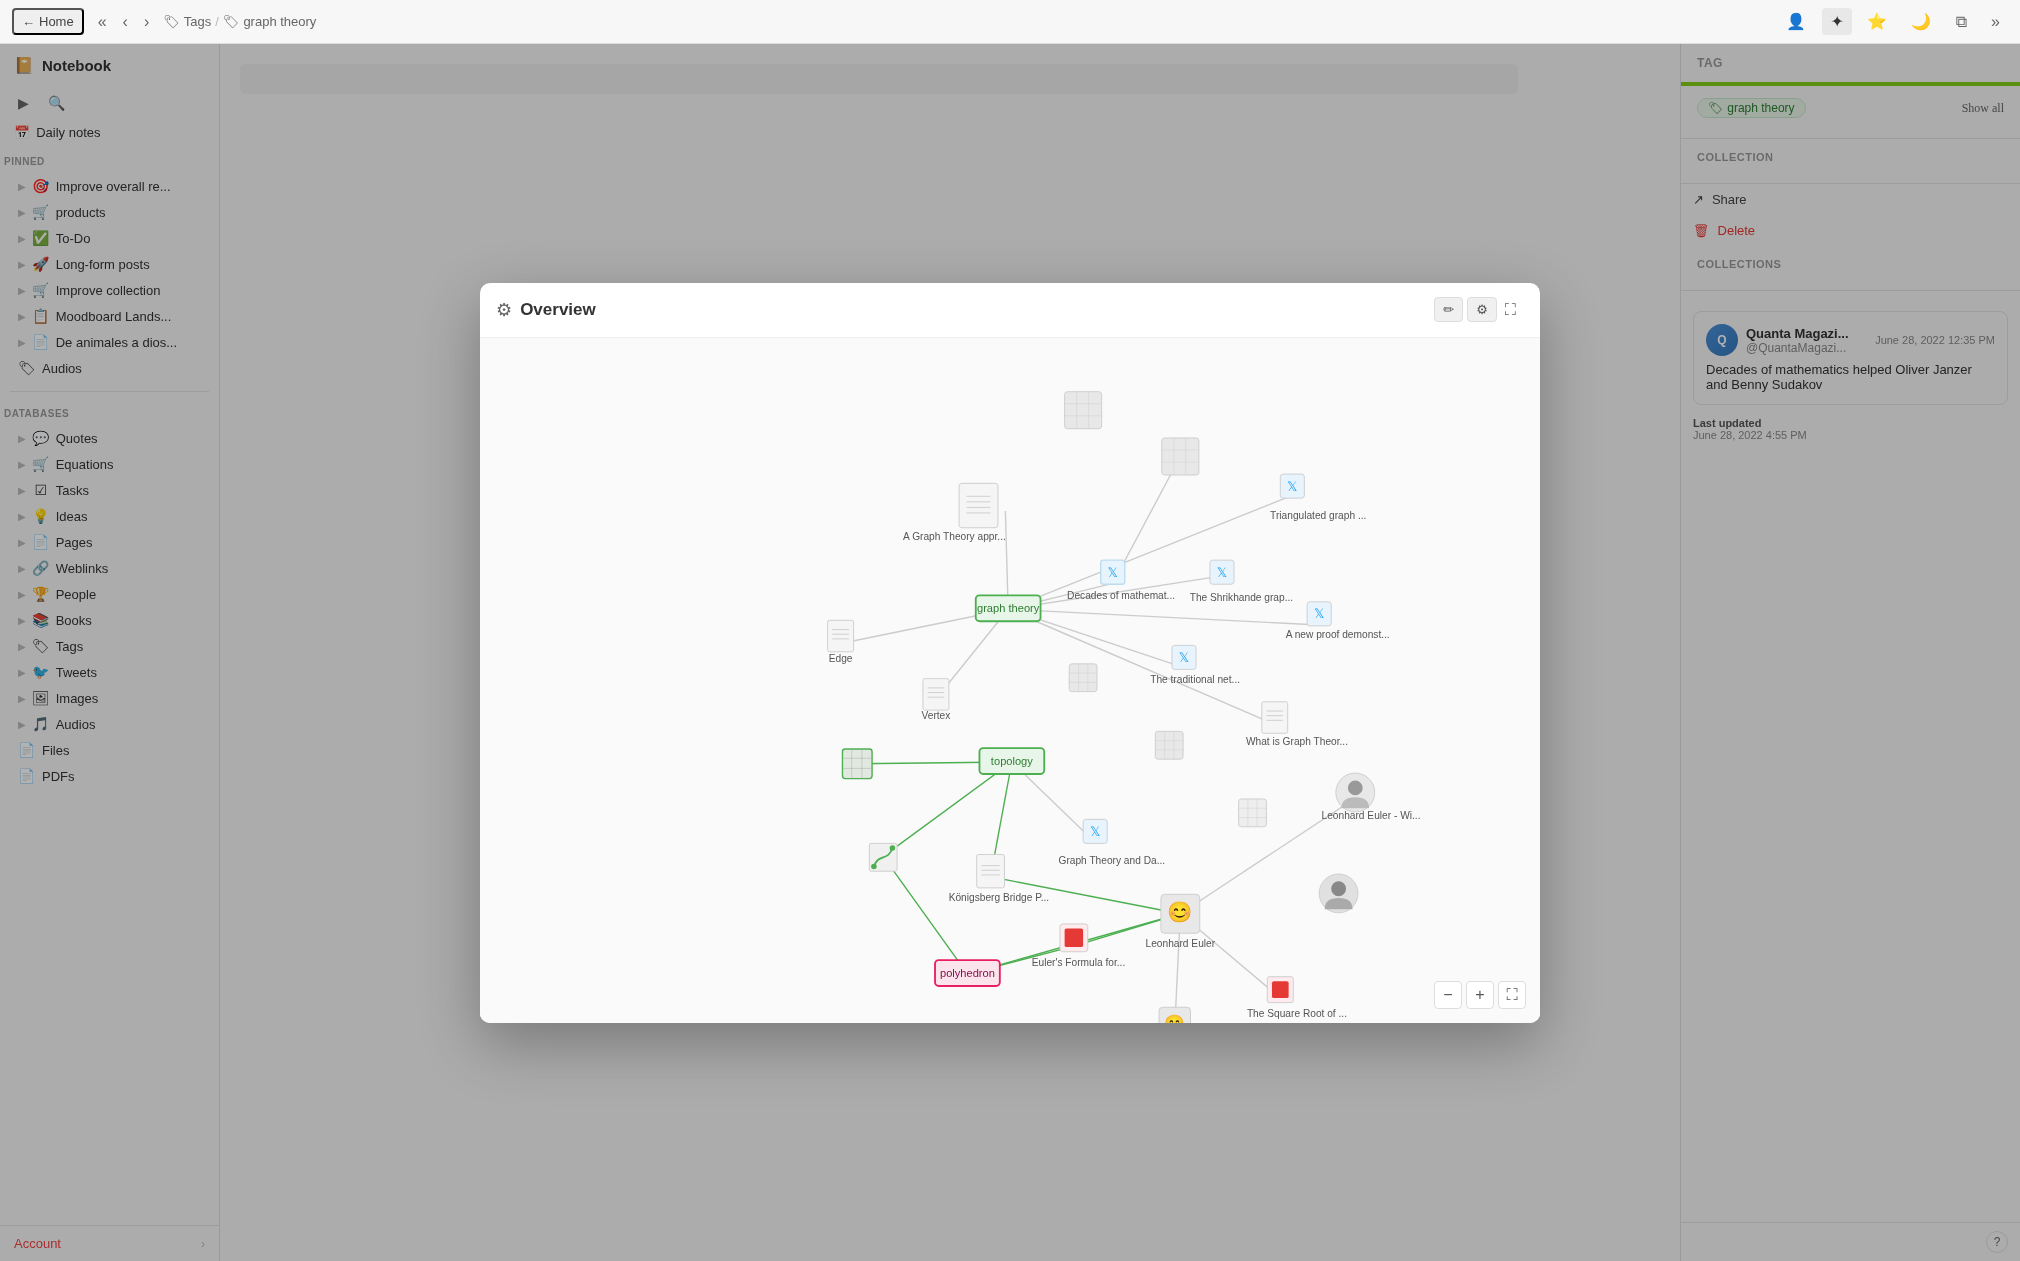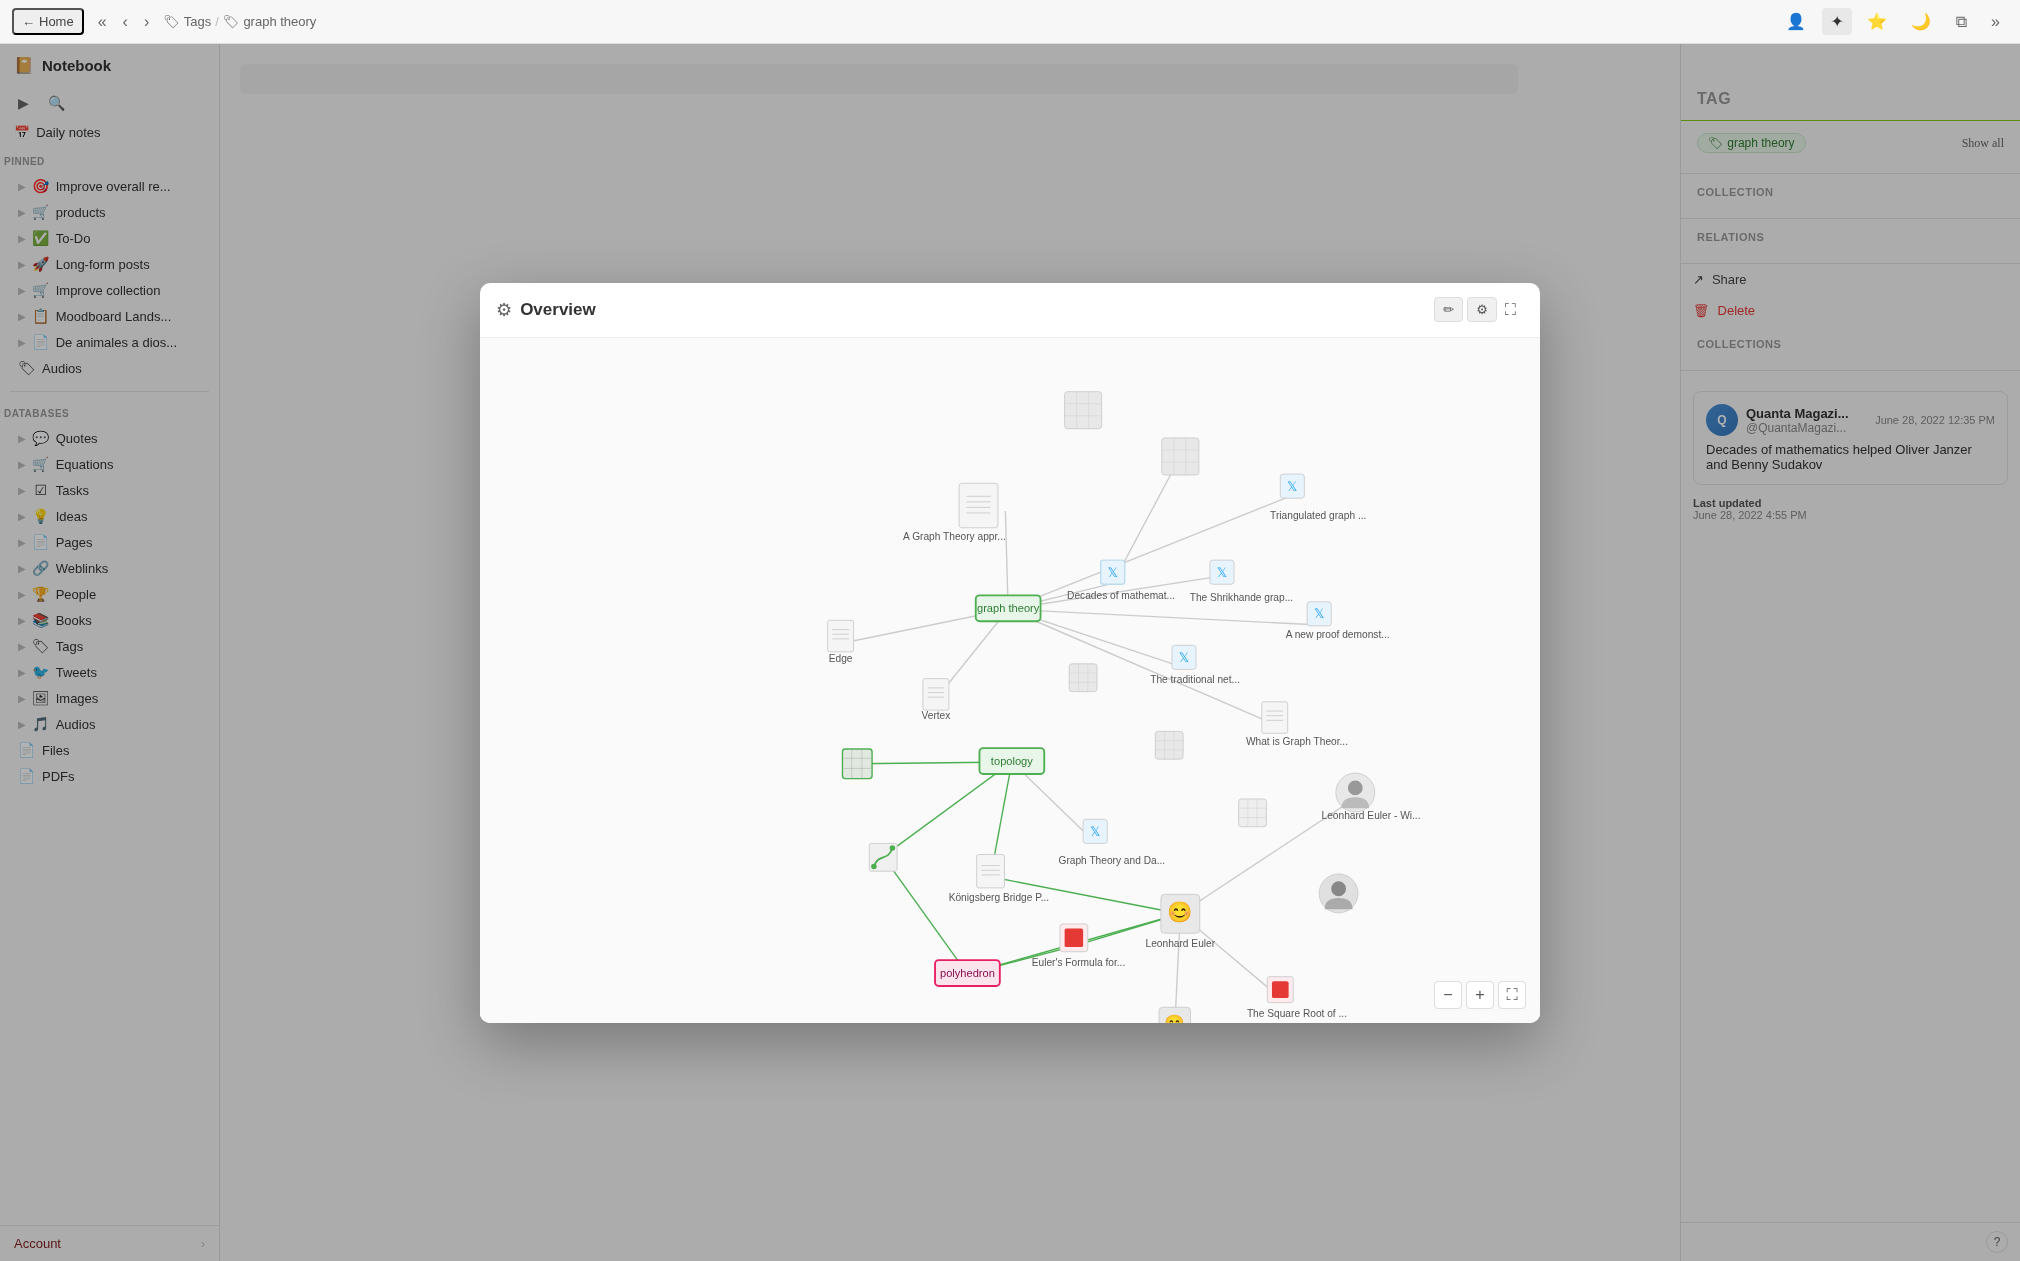--- a/index.html
+++ b/index.html
@@ -41,21 +41,21 @@
     .sidebar-divider { height: 1px; background: #e0e0e0; margin: 6px 10px; }
     .sidebar-daily { display: flex; align-items: center; gap: 6px; padding: 6px 14px; font-size: 13px; color: #333; cursor: pointer; }
 
     
     .content-area { flex: 1; display: flex; overflow: hidden; }
     .note-content { flex: 1; background: #fff; overflow-y: auto; padding: 20px; }
     .note-article { max-width: 700px; margin: 0 auto; }
 
     
     .right-panel { width: 340px; background: #f7f7f7; border-left: 1px solid #ddd; display: flex; flex-direction: column; flex-shrink: 0; }
-    .right-panel-header { padding: 12px 16px; font-size: 16px; font-weight: 600; color: #999; border-bottom: 1px solid #84cc16; text-transform: uppercase; letter-spacing: 0.5px; margin-top: 34px; }
+    .right-panel-header { padding: 12px 16px; font-size: 12px; font-weight: 600; color: #999; border-bottom: 4px solid #84cc16; text-transform: uppercase; letter-spacing: 0.5px; }
     .right-panel-section { padding: 12px 16px; border-bottom: 1px solid #e0e0e0; }
     .right-panel-section-title { font-size: 11px; font-weight: 600; color: #999; text-transform: uppercase; letter-spacing: 0.5px; margin-bottom: 8px; }
     .tag-badge { display: inline-flex; align-items: center; gap: 4px; background: #e8f5e9; border: 1px solid #c8e6c9; border-radius: 12px; padding: 2px 10px; font-size: 12px; color: #2e7d32; }
     .show-all-link { font-size: 12px; color: #666; cursor: pointer; font-family: Liberation Serif, serif; }
     .right-action-btn { display: flex; align-items: center; gap: 8px; padding: 8px 12px; cursor: pointer; border-radius: 4px; font-size: 13px; color: #444; }
     .right-action-btn.danger { color: #e53935; }
 
     
     .modal-overlay {
       position: absolute; top: 0; left: 0; right: 0; bottom: 0;
@@ -96,21 +96,21 @@
     .note-body p { margin-bottom: 12px; }
     .tweet-card { border: 1px solid #e0e0e0; border-radius: 8px; padding: 12px; margin: 12px 0; font-size: 13px; color: #333; }
     .tweet-header { display: flex; align-items: center; gap: 8px; margin-bottom: 6px; }
     .tweet-avatar { width: 32px; height: 32px; border-radius: 50%; background: #ccc; }
     .tweet-meta { font-size: 12px; color: #888; }
     .tweet-name { font-weight: 600; font-size: 13px; }
     .help-btn { background: none; border: 1px solid #ddd; border-radius: 50%; width: 22px; height: 22px; cursor: pointer; font-size: 12px; color: #666; display: flex; align-items: center; justify-content: center; margin-left: auto; }
 
     
     .account-bar { display: flex; align-items: center; padding: 10px 14px; border-top: 1px solid #e0e0e0; cursor: pointer; }
-    .account-label { font-size: 13px; color: #7f1d1d; flex: 1; }
+    .account-label { font-size: 13px; color: #ef4444; flex: 1; }
     .account-chevron { color: #bbb; font-size: 12px; }
   </style>
 </head>
 <body>
 
 <div style="position:relative; width:2020px; height:1261px; display:flex; flex-direction:column;">
 
   <div class="top-bar">
     <div class="top-bar-left">
       <button class="home-btn">
@@ -290,23 +290,20 @@
           <div style="display:flex; align-items:center; justify-content:space-between; margin-bottom:8px;">
             <span class="tag-badge">
               <span>🏷</span>
               <span>graph theory</span>
             </span>
             <span class="show-all-link">Show all</span>
           </div>
         </div>
         <div class="right-panel-section">
           <div class="right-panel-section-title">COLLECTION</div>
-        </div>
-        <div class="right-panel-section">
-          <div class="right-panel-section-title">RELATIONS</div>
         </div>
         <div class="right-action-btn">
           <span>↗</span>
           <span>Share</span>
         </div>
         <div class="right-action-btn danger">
           <span>🗑</span>
           <span>Delete</span>
         </div>
         <div class="right-panel-section">

